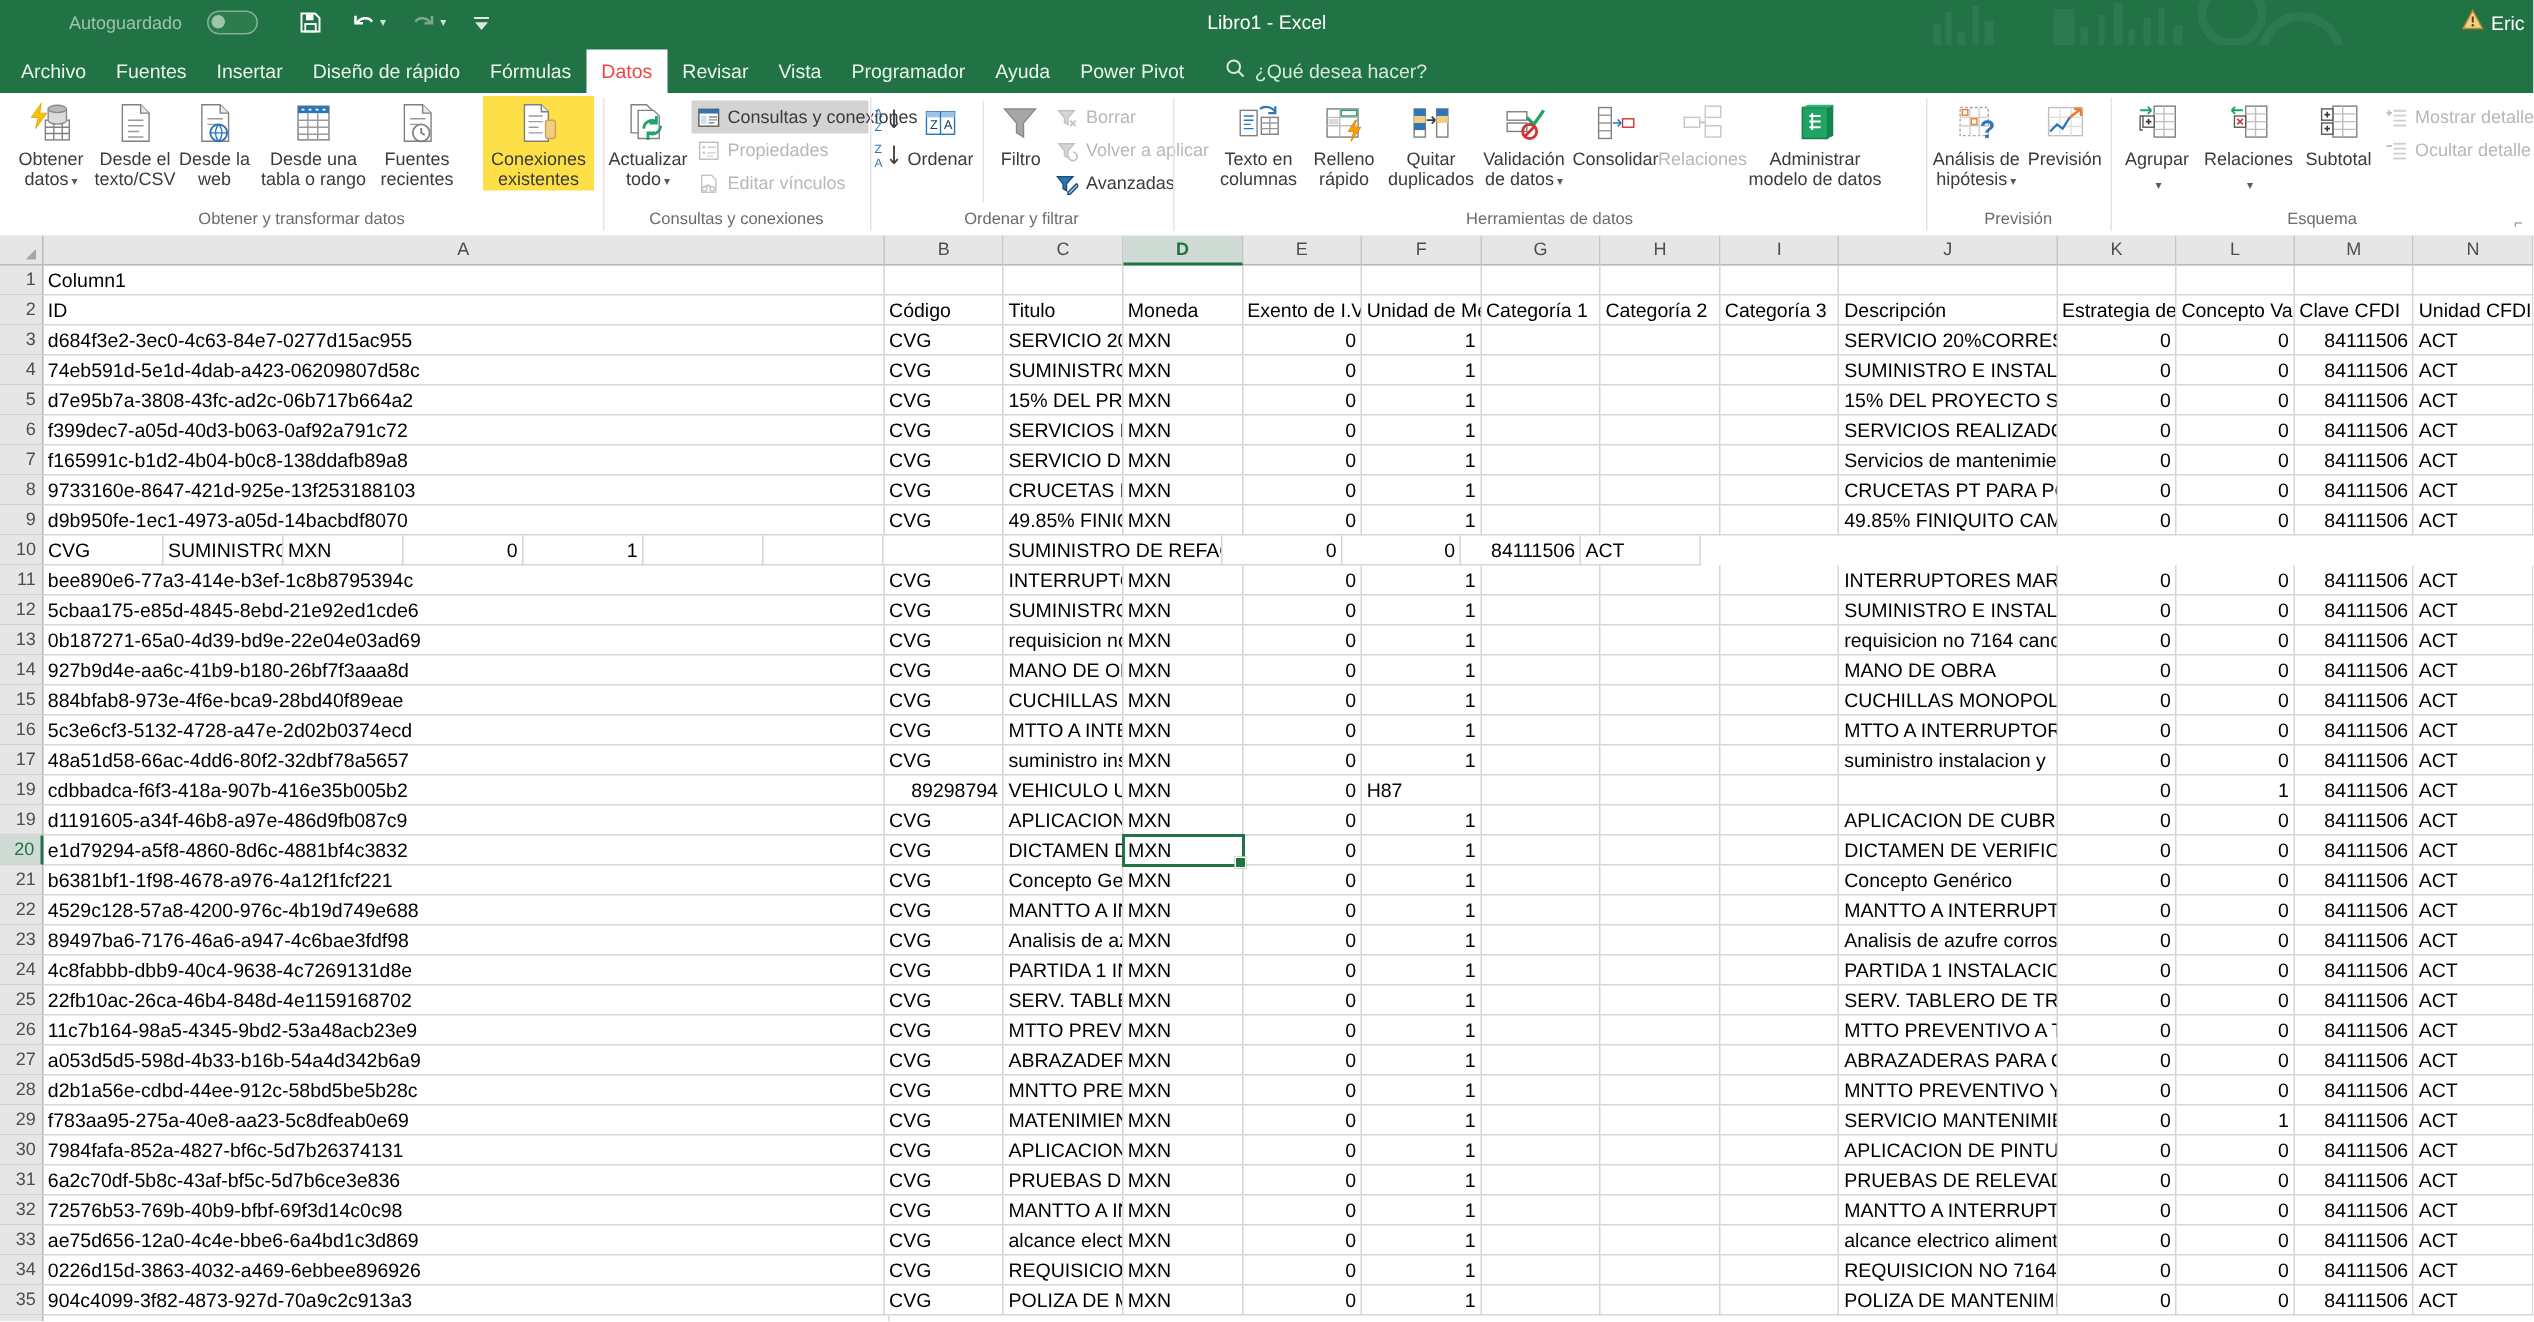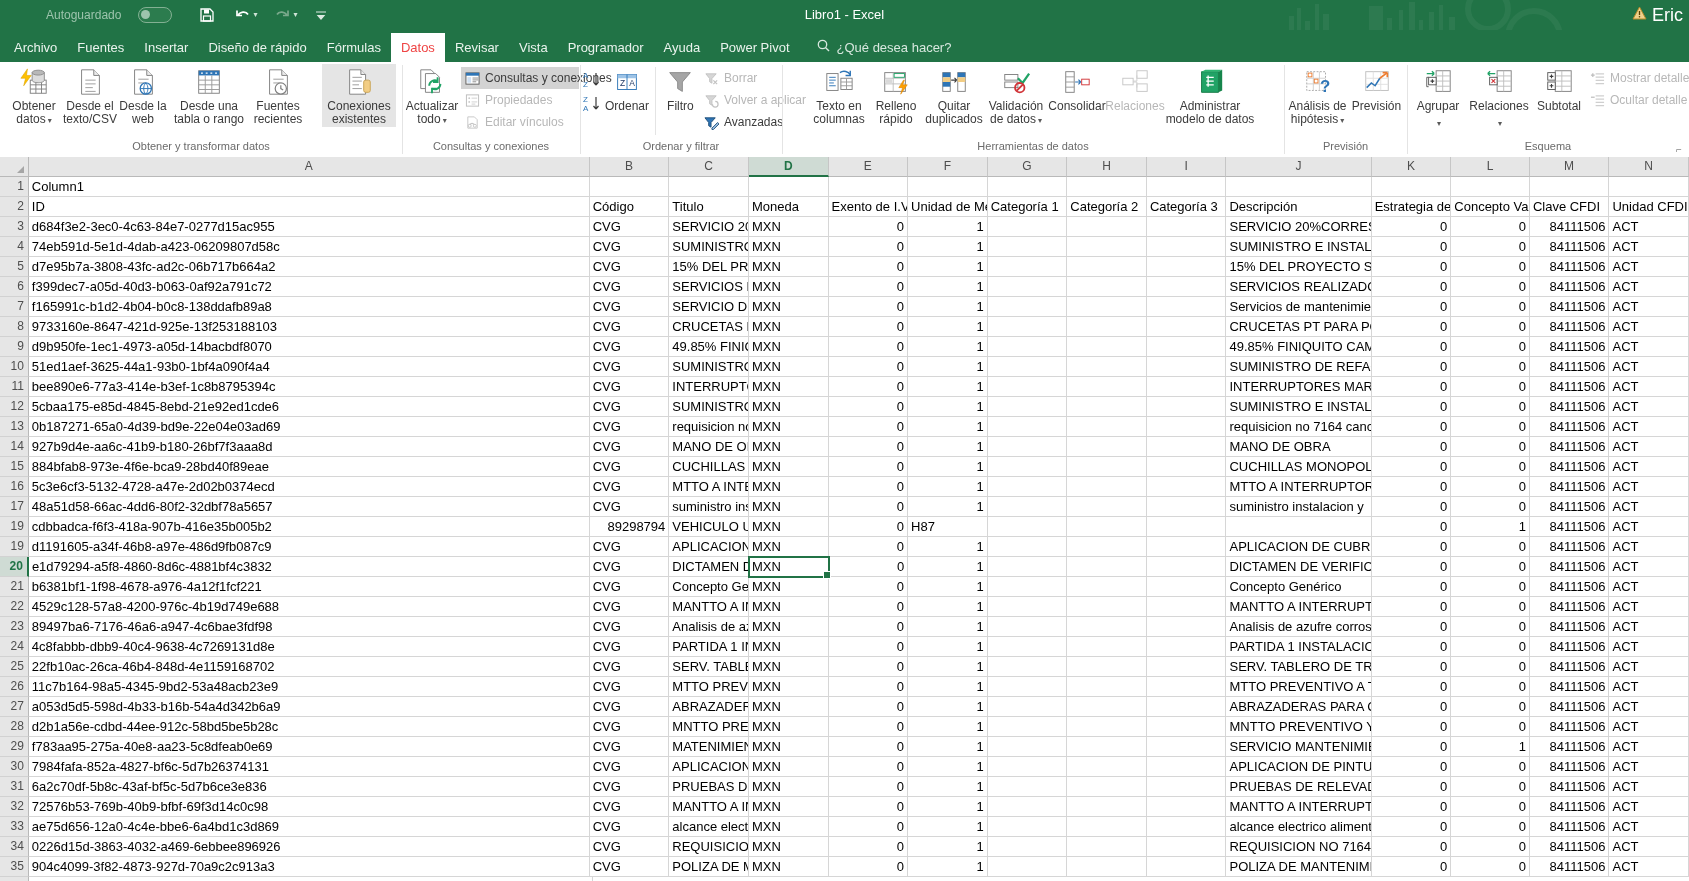--- a/index.html
+++ b/index.html
@@ -11,21 +11,21 @@
   .titlebar{height:30px;background:#217346;position:relative;overflow:hidden;display:flex;align-items:center;}
   .qat{display:flex;align-items:center;height:30px;padding-left:46px;position:relative;z-index:3;gap:10px;}
   .autosave-label{font-size:12px;color:#9dc4ad;margin-right:7px;}
   .toggle{width:32px;height:14px;border-radius:8px;border:1px solid #83b093;background:#2c7c4e;position:relative;display:inline-block;margin-right:14px;}
   .toggle .knob{position:absolute;left:2px;top:2px;width:9px;height:9px;border-radius:50%;background:#9dc4ad;}
   .qat-btn{display:inline-flex;align-items:center;justify-content:center;height:24px;padding:0 3px;margin-right:3px;}
   .qat-btn.caretted{padding-right:1px;}
   .qat-caret{font-size:8px;color:#cfe3d7;margin-left:2px;line-height:8px;}
   .wintitle{position:absolute;left:0;right:0;top:0;height:30px;line-height:30px;text-align:center;color:#fff;font-size:13px;z-index:2;}
   .user{position:absolute;right:6px;top:0;height:30px;display:flex;align-items:center;z-index:3;}
-  .user .uname{color:#fff;font-size:18px;margin-left:5px;}
+  .user .uname{color:#fff;font-size:13px;margin-left:5px;}
   .deco{position:absolute;right:110px;top:0;width:320px;height:30px;z-index:1;}
   .deco i{position:absolute;bottom:0;background:rgba(255,255,255,0.055);display:block;}
   .deco .circ{position:absolute;border:6px solid rgba(255,255,255,0.05);border-radius:50%;}
 
   
   .tabstrip{height:32px;background:#217346;display:flex;align-items:flex-end;padding-left:4px;}
   .tab{height:29px;line-height:29px;padding:0 10px;font-size:13px;color:#eaf3ed;cursor:default;}
   .tab.active{background:#ffffff;color:#ef4444;}
   .tellme{display:flex;align-items:center;height:29px;margin-left:16px;}
   .tellme .tm-text{font-size:13px;color:#d8e8df;margin-left:6px;}
@@ -33,21 +33,21 @@
   
   .ribbon{height:95px;background:#fff;display:flex;border-bottom:1px solid #cfcfcf;position:relative;}
   .rgroup{position:relative;box-sizing:border-box;display:flex;flex-direction:column;align-items:center;}
   .rgroup+.rgroup::before{content:"";position:absolute;left:0;top:3px;bottom:3px;width:1px;background:#e4e4e4;}
   .ritems{display:flex;align-items:flex-start;justify-content:center;height:76px;width:100%;padding-top:2px;box-sizing:border-box;}
   .rlabel{font-size:11px;color:#6b6b6b;line-height:16px;height:17px;white-space:nowrap;}
   .rbig{display:flex;flex-direction:column;align-items:center;box-sizing:border-box;padding:1px 1px;}
   .ricon{height:32px;display:flex;align-items:flex-end;justify-content:center;}
   .rtext{font-size:12px;color:#3b3b3b;text-align:center;line-height:13px;margin-top:3px;}
   .rtext .caret{font-size:8px;color:#5a5a5a;margin-left:2px;}
-  .rbig.pressed{background:#e5e5e5;margin-left:16px;}
+  .rbig.pressed{background:#fde047;margin-left:16px;}
   .rsmallcol{display:flex;flex-direction:column;padding-top:3px;}
   .rsmall{display:flex;align-items:center;height:22px;font-size:12px;color:#3b3b3b;padding:0 5px 0 3px;white-space:nowrap;box-sizing:border-box;}
   .rsmall .ic16{width:16px;height:16px;display:flex;align-items:center;justify-content:center;margin-right:5px;flex:0 0 16px;}
   .rsmall.toggled{background:#d3d3d3;}
   .dis{color:#b7b7b7;}
   .vdiv{width:1px;align-self:stretch;background:#e4e4e4;margin:3px 5px 3px 5px;}
   .iconcol{display:flex;flex-direction:column;justify-content:flex-start;padding-top:4px;}
   .iconbtn{width:24px;height:24px;display:flex;align-items:center;justify-content:center;}
   .dlg-launcher{position:absolute;right:4px;bottom:1px;width:12px;height:12px;color:#8a8a8a;font-size:10px;line-height:12px;text-align:center;}
 
@@ -55,21 +55,21 @@
   .gridwrap{position:absolute;left:0;top:157px;width:1689px;height:724px;overflow:hidden;background:#fff;}
   .colheadrow{display:flex;height:20px;background:#e6e6e6;}
   .corner{width:29px;height:20px;box-sizing:border-box;border-right:1px solid #b9b9b9;border-bottom:1px solid #b9b9b9;background:#e6e6e6;position:relative;}
   .corner::after{content:"";position:absolute;right:4px;bottom:3px;width:0;height:0;border-left:7px solid transparent;border-bottom:7px solid #a6a6a6;}
   .colhead{height:20px;line-height:19px;box-sizing:border-box;text-align:center;font-size:12px;color:#4e4e4e;
            border-right:1px solid #c6c6c6;border-bottom:1px solid #b9b9b9;background:#e6e6e6;overflow:hidden;}
   .colhead.active{background:#cfdbd4;color:#217346;border-bottom:2px solid #217346;font-weight:bold;}
   .grow{display:flex;height:20px;}
   .rowhead{width:29px;height:20px;line-height:19px;box-sizing:border-box;text-align:right;padding-right:4px;
            font-size:12px;color:#4e4e4e;background:#e6e6e6;border-right:1px solid #b9b9b9;border-bottom:1px solid #d2d2d2;overflow:hidden;}
-  .rowhead.active{background:#cfdbd4;color:#217346;border-right:2px solid #217346;font-weight:bold;}
+  .rowhead.active{background:#cfdbd4;color:#217346;border-right:2px solid #217346;font-weight:normal;}
   .cell{height:20px;line-height:20px;box-sizing:border-box;font-size:13px;color:#000;
         border-right:1px solid #d6d6d6;border-bottom:1px solid #d6d6d6;padding:0 3px;overflow:hidden;white-space:nowrap;}
   .cell.num{text-align:right;}
   .cell.selected{position:relative;overflow:visible;outline:2px solid #217346;outline-offset:-1px;z-index:5;}
   .cell.selected::after{content:"";position:absolute;right:-3px;bottom:-3px;width:6px;height:6px;background:#217346;border:1px solid #fff;}
   .sliver{display:flex;height:4px;}
   .sliver .rowhead{height:4px;border-bottom:none;}
   .sliver .cell{height:4px;border-bottom:none;}
 
   .col-a{width:564px}.col-b{width:80px}.col-c{width:80px}.col-d{width:80px}.col-e{width:80px}
@@ -730,21 +730,20 @@
           <div class="cell col-h"></div>
           <div class="cell col-i"></div>
           <div class="cell col-j">49.85% FINIQUITO CAMBIO</div>
           <div class="cell col-k num">0</div>
           <div class="cell col-l num">0</div>
           <div class="cell col-m num">84111506</div>
           <div class="cell col-n">ACT</div>
         </div>
         <div class="grow">
           <div class="rowhead">10</div>
-          <div class="cell col-a">51ed1aef-3625-44a1-93b0-1bf4a090f4a4</div>
           <div class="cell col-b">CVG</div>
           <div class="cell col-c">SUMINISTRO DE REFACCIONES</div>
           <div class="cell col-d">MXN</div>
           <div class="cell col-e num">0</div>
           <div class="cell col-f num">1</div>
           <div class="cell col-g"></div>
           <div class="cell col-h"></div>
           <div class="cell col-i"></div>
           <div class="cell col-j">SUMINISTRO DE REFACCIONES</div>
           <div class="cell col-k num">0</div>

